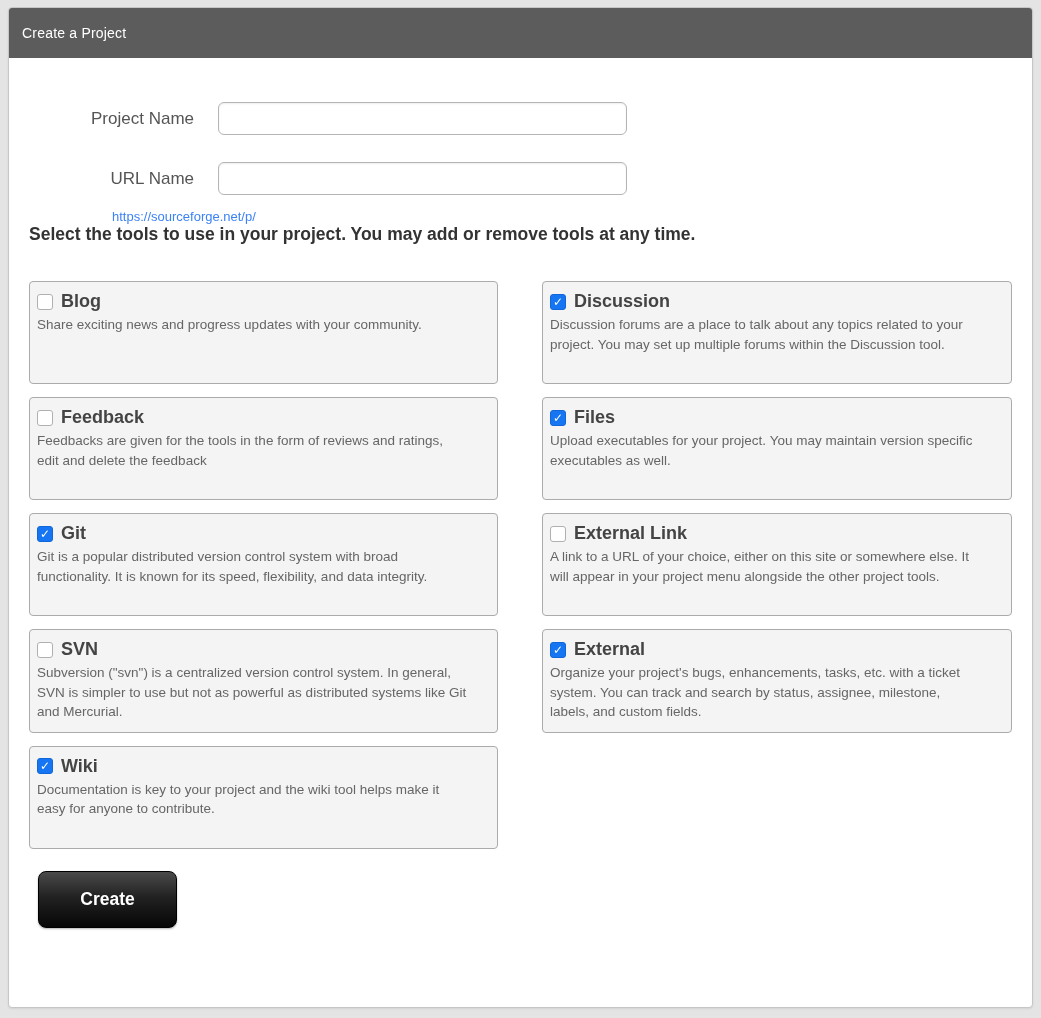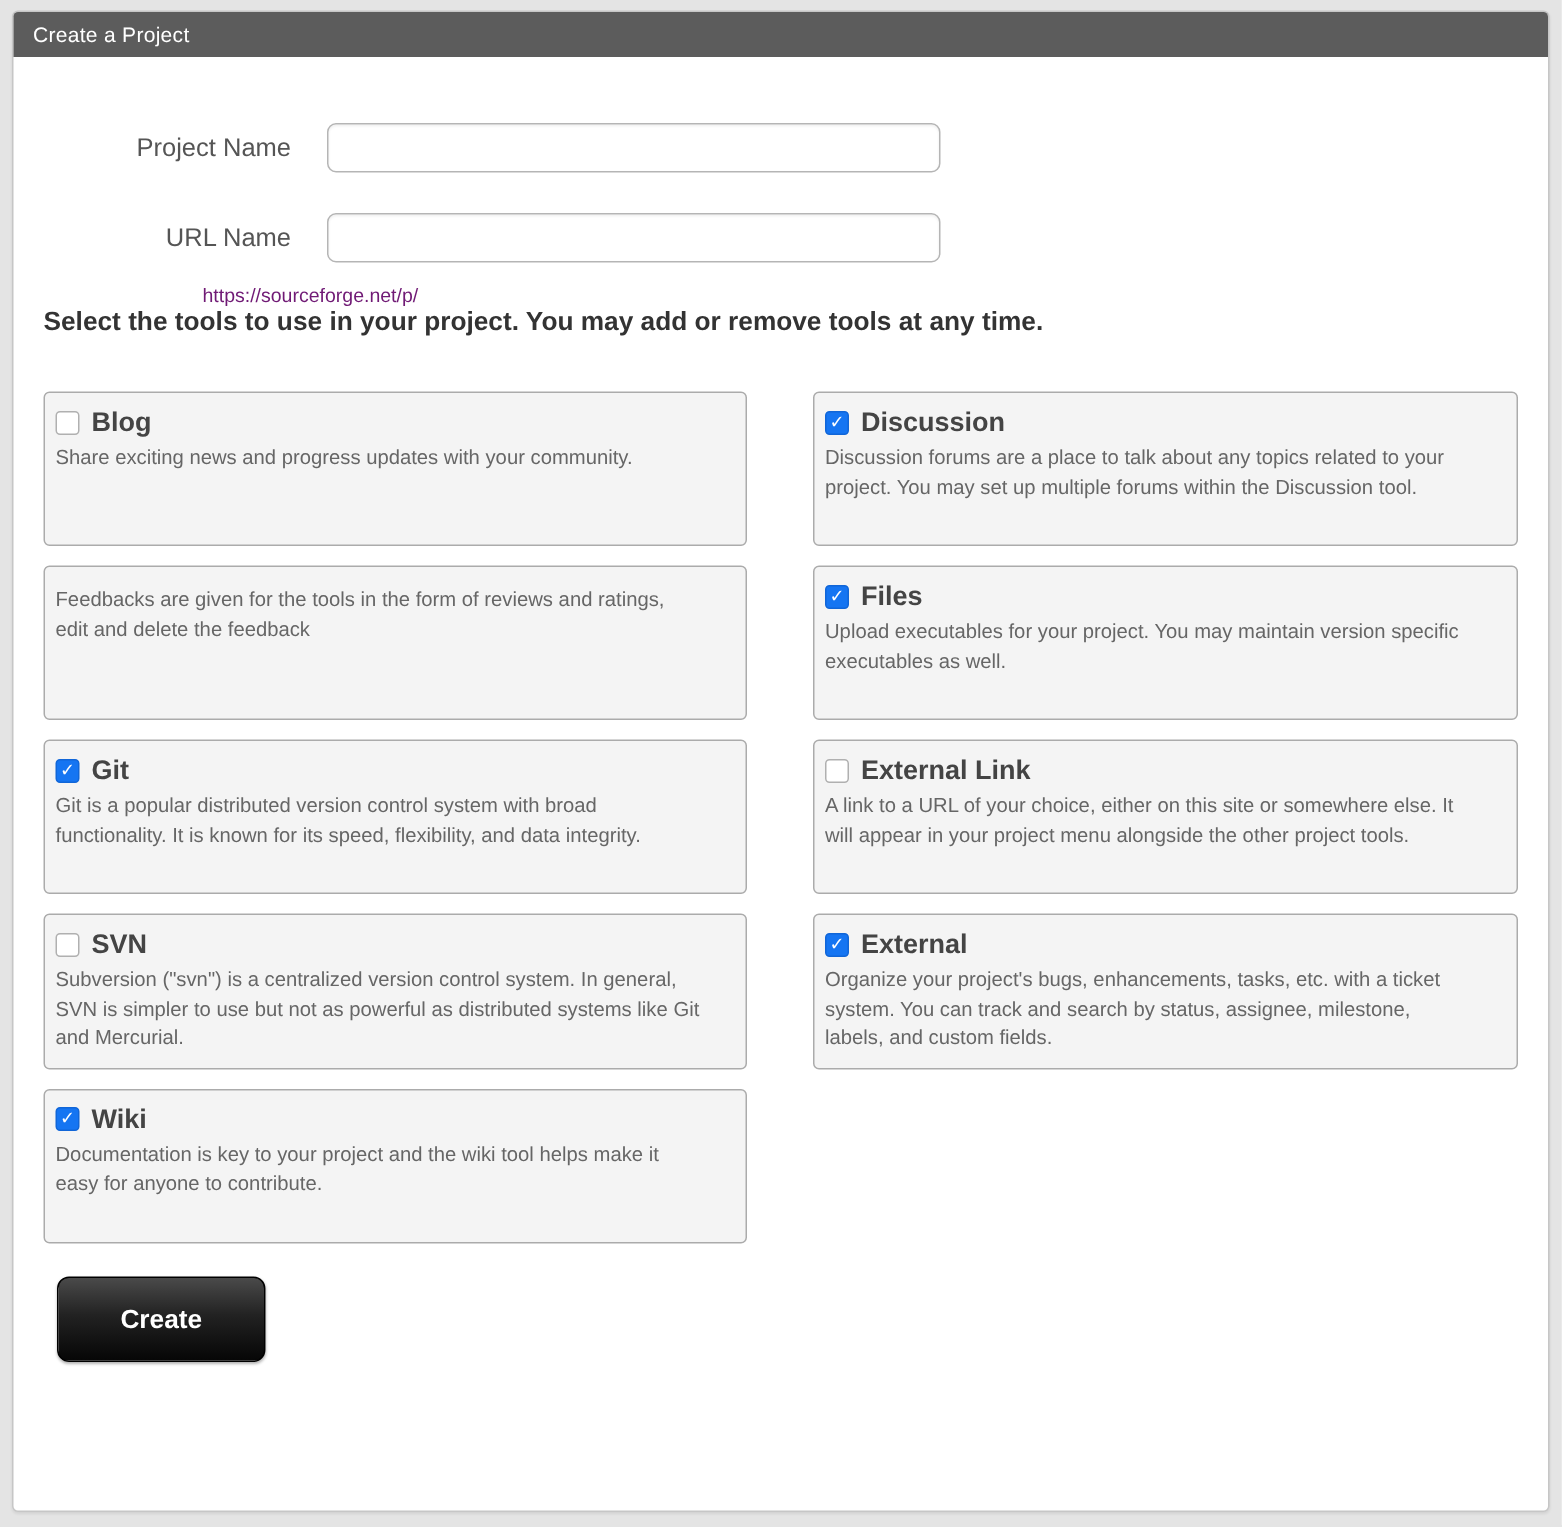--- a/index.html
+++ b/index.html
@@ -12,21 +12,21 @@
   .panel {
     position: absolute;
     left: 8px; top: 7px;
     width: 1025px; height: 1001px;
     background: #ffffff;
     border: 1px solid #c6c6c6;
     border-radius: 4px;
     box-shadow: 0 1px 2px rgba(0,0,0,0.08);
   }
   .panel-header {
-    height: 30px;
+    height: 50px;
     background: #5c5c5c;
     border-radius: 3px 3px 0 0;
     display: flex;
     align-items: center;
     padding-left: 13px;
   }
   .panel-title {
     color: #ffffff;
     font-size: 14px;
     letter-spacing: 0.2px;
@@ -54,23 +54,23 @@
     border: 1px solid #b5b5b5;
     border-radius: 6px;
     background: #ffffff;
     box-shadow: inset 0 1px 2px rgba(0,0,0,0.07);
     font-size: 15px;
     color: #333;
     padding: 0 9px;
     outline: none;
   }
   .url-help {
-    margin: -13px 0 0 106px;
+    margin: -13px 0 0 83px;
     font-size: 13px;
-    color: #701a75;
+    color: #3b82f6;
   }
   
   .tools-heading {
     font-size: 17.5px;
     font-weight: bold;
     color: #333333;
   }
   
   .tools-grid {
     margin-top: 36px;
@@ -184,20 +184,26 @@
     <div class="tool-title-row">
       <span class="checkbox checked">
         <span class="tick">✓</span>
       </span>
       <span class="tool-title">Discussion</span>
     </div>
     <div class="tool-desc">Discussion forums are a place to talk about any topics related to your project. You may set up multiple forums within the Discussion tool.</div>
   </div>
 
   <div class="tool-card">
+    <div class="tool-title-row">
+      <span class="checkbox unchecked">
+        <span class="tick"></span>
+      </span>
+      <span class="tool-title">Feedback</span>
+    </div>
     <div class="tool-desc">Feedbacks are given for the tools in the form of reviews and ratings, edit and delete the feedback</div>
   </div>
 
   <div class="tool-card">
     <div class="tool-title-row">
       <span class="checkbox checked">
         <span class="tick">✓</span>
       </span>
       <span class="tool-title">Files</span>
     </div>

